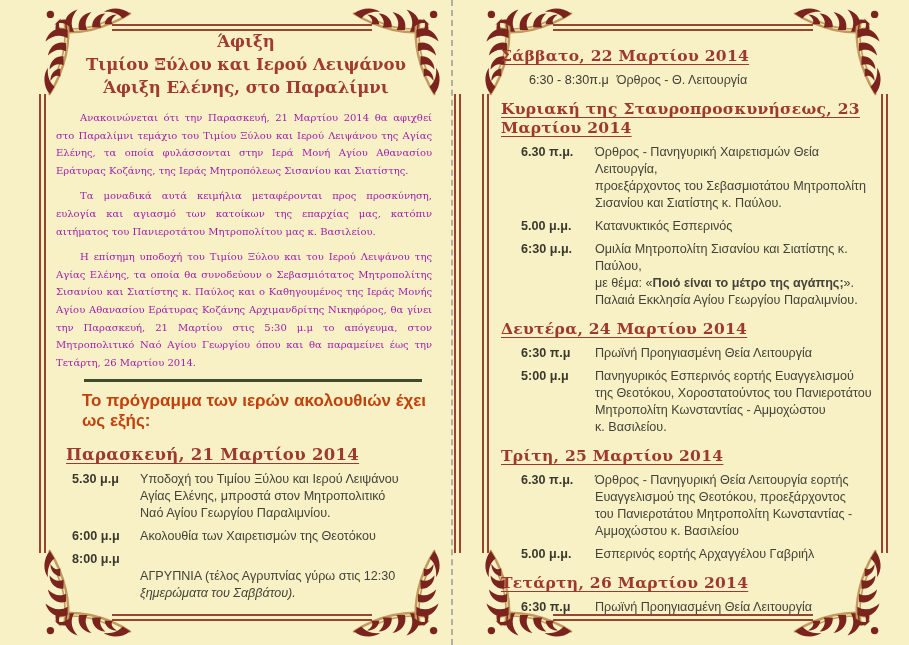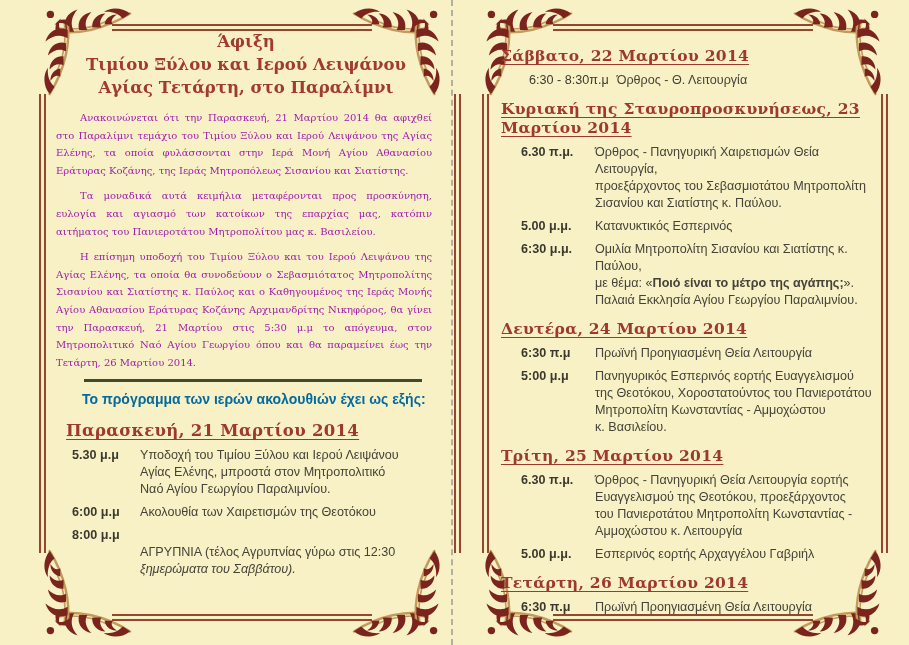--- a/index.html
+++ b/index.html
@@ -34,21 +34,21 @@
 
   .content{position:absolute;}
   .page-left .content{left:40px;right:32px;top:30px;}
   .page-right .content{left:44px;right:32px;top:36px;}
 
   .title{font-family:"DejaVu Serif",serif;font-weight:bold;font-size:16.5px;line-height:23px;
          color:#a03b2e;text-align:center;margin:0 0 10px 0;}
   .body-par{font-family:"DejaVu Serif",serif;font-size:10px;line-height:17.6px;color:#a21caf;
             text-align:justify;text-indent:24px;margin:0 4px 8px 0;}
   .green-rule{border:none;border-top:3px solid #3e4b2c;margin:5px 14px 9px 28px;}
-  .program-intro{font-weight:bold;font-size:14px;color:#0369a1;margin:9px 0 14px 26px;}
+  .program-intro{font-weight:bold;font-size:17px;color:#c2410c;margin:9px 0 14px 26px;}
 
   .day-heading{font-family:"DejaVu Serif",serif;font-weight:bold;font-size:15.5px;color:#9e392e;
                text-decoration:underline;text-underline-offset:3px;letter-spacing:.3px;
                margin:10px 0 7px 0;}
   .page-left .day-heading{font-size:16.5px;margin-left:10px;}
 
   .row{display:grid;grid-template-columns:62px 1fr;column-gap:12px;
        margin:0 0 6px 20px;font-size:12.6px;line-height:17px;color:#454339;}
   .page-left .row{grid-template-columns:56px 1fr;margin-left:16px;}
   .time{font-weight:bold;white-space:nowrap;color:#3b392e;}
@@ -97,21 +97,21 @@
       </svg>
     <div class="rule-h rule-top"></div>
     <div class="rule-h rule-bottom"></div>
     <div class="rule-v rv-left"></div>
     <div class="rule-v rv-right"></div>
 
     <div class="content">
       <div class="title">
         <div>Άφιξη</div>
         <div>Τιμίου Ξύλου και Ιερού Λειψάνου</div>
-        <div>Αγίας Τετάρτη, στο Παραλίμνι</div>
+        <div>Άφιξη Ελένης, στο Παραλίμνι</div>
       </div>
       <p class="body-par">Ανακοινώνεται ότι την Παρασκευή, 21 Μαρτίου 2014 θα αφιχθεί στο Παραλίμνι τεμάχιο του Τιμίου Ξύλου και Ιερού Λειψάνου της Αγίας Ελένης, τα οποία φυλάσσονται στην Ιερά Μονή Αγίου Αθανασίου Εράτυρας Κοζάνης, της Ιεράς Μητροπόλεως Σισανίου και Σιατίστης.</p>
       <p class="body-par">Τα μοναδικά αυτά κειμήλια μεταφέρονται προς προσκύνηση, ευλογία και αγιασμό των κατοίκων της επαρχίας μας, κατόπιν αιτήματος του Πανιεροτάτου Μητροπολίτου μας κ. Βασιλείου.</p>
       <p class="body-par">Η επίσημη υποδοχή του Τιμίου Ξύλου και του Ιερού Λειψάνου της Αγίας Ελένης, τα οποία θα συνοδεύουν ο Σεβασμιότατος Μητροπολίτης Σισανίου και Σιατίστης κ. Παύλος και ο Καθηγουμένος της Ιεράς Μονής Αγίου Αθανασίου Εράτυρας Κοζάνης Αρχιμανδρίτης Νικηφόρος, θα γίνει την Παρασκευή, 21 Μαρτίου στις 5:30 μ.μ το απόγευμα, στον Μητροπολιτικό Ναό Αγίου Γεωργίου όπου και θα παραμείνει έως την Τετάρτη, 26 Μαρτίου 2014.</p>
       <hr class="green-rule">
       <p class="program-intro">Το πρόγραμμα των ιερών ακολουθιών έχει ως εξής:</p>
       <div id="left-sections">
           <div>
             <div class="day-heading">Παρασκευή, 21 Μαρτίου 2014</div>
             <div class="row">
@@ -178,21 +178,21 @@
             </div>
             <div class="row">
               <span class="time">5:00 μ.μ</span>
               <span class="desc"><span>Πανηγυρικός Εσπερινός εορτής Ευαγγελισμού</span><br><span>της Θεοτόκου, Χοροστατούντος του Πανιεροτάτου</span><br><span>Μητροπολίτη Κωνσταντίας - Αμμοχώστου</span><br><span>κ. Βασιλείου.</span></span>
             </div>
           </div>
           <div>
             <div class="day-heading">Τρίτη, 25 Μαρτίου 2014</div>
             <div class="row">
               <span class="time">6.30 π.μ.</span>
-              <span class="desc"><span>Όρθρος - Πανηγυρική Θεία Λειτουργία εορτής</span><br><span>Ευαγγελισμού της Θεοτόκου, προεξάρχοντος</span><br><span>του Πανιεροτάτου Μητροπολίτη Κωνσταντίας -</span><br><span>Αμμοχώστου κ. Λειτουργία</span></span>
+              <span class="desc"><span>Όρθρος - Πανηγυρική Θεία Λειτουργία εορτής</span><br><span>Ευαγγελισμού της Θεοτόκου, προεξάρχοντος</span><br><span>του Πανιεροτάτου Μητροπολίτη Κωνσταντίας -</span><br><span>Αμμοχώστου κ. Βασιλείου</span></span>
             </div>
             <div class="row">
               <span class="time">5.00 μ.μ.</span>
               <span class="desc"><span>Εσπερινός εορτής Αρχαγγέλου  Γαβριήλ</span></span>
             </div>
           </div>
           <div>
             <div class="day-heading">Τετάρτη, 26 Μαρτίου 2014</div>
             <div class="row">
               <span class="time">6:30 π.μ</span>

